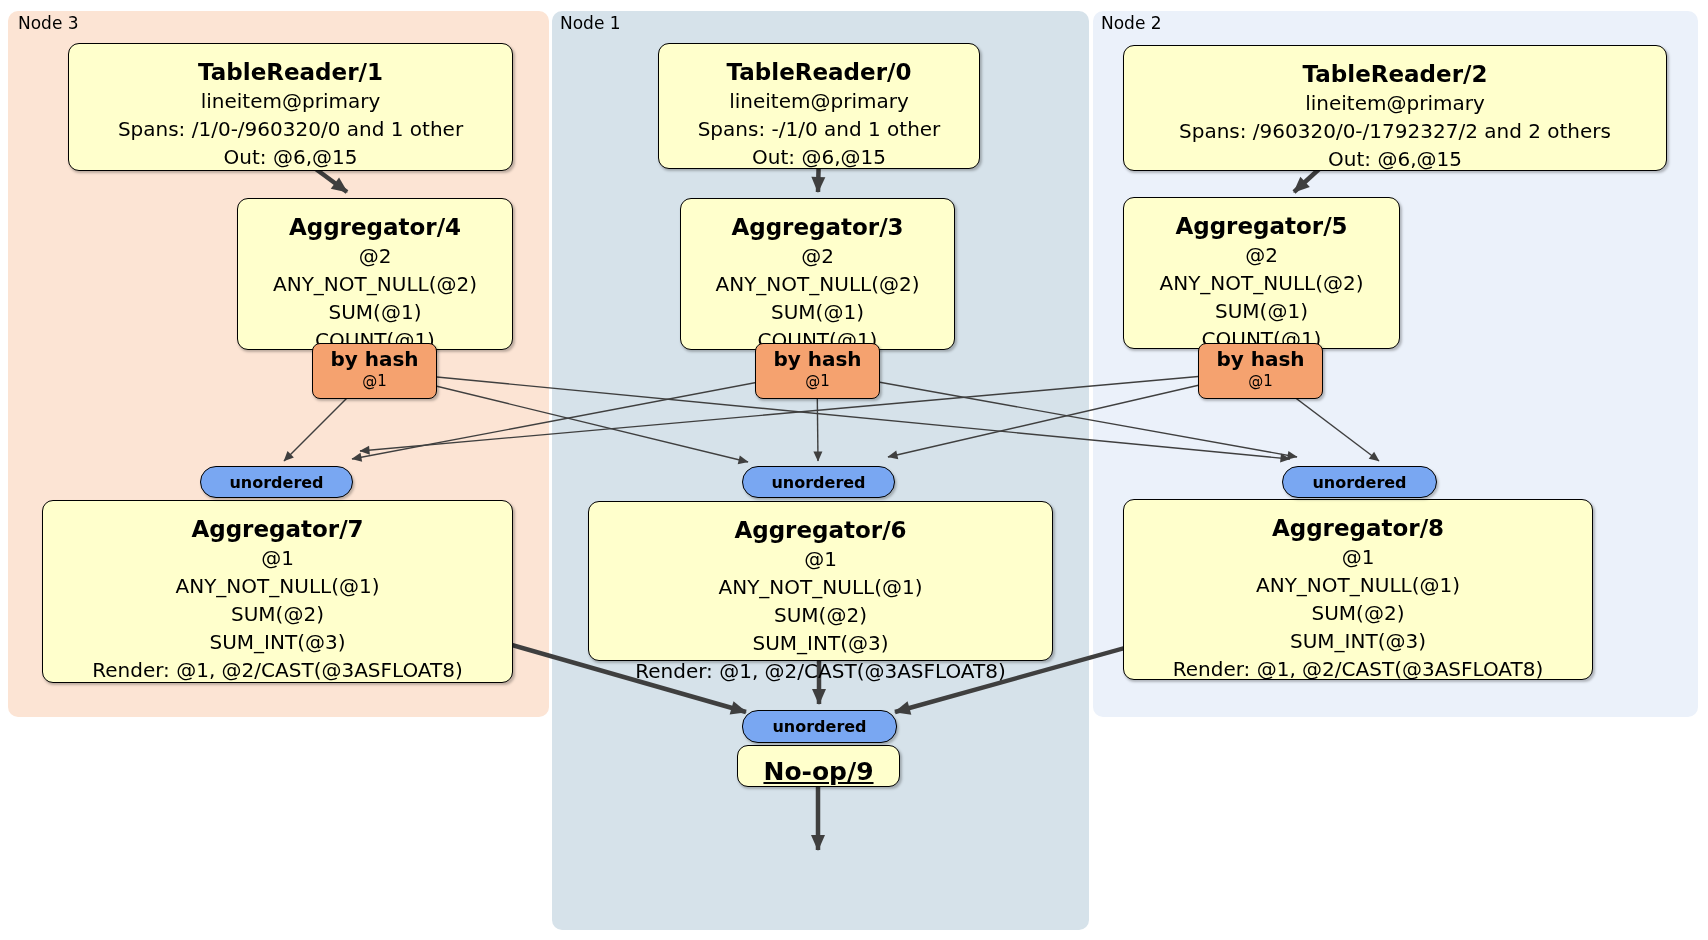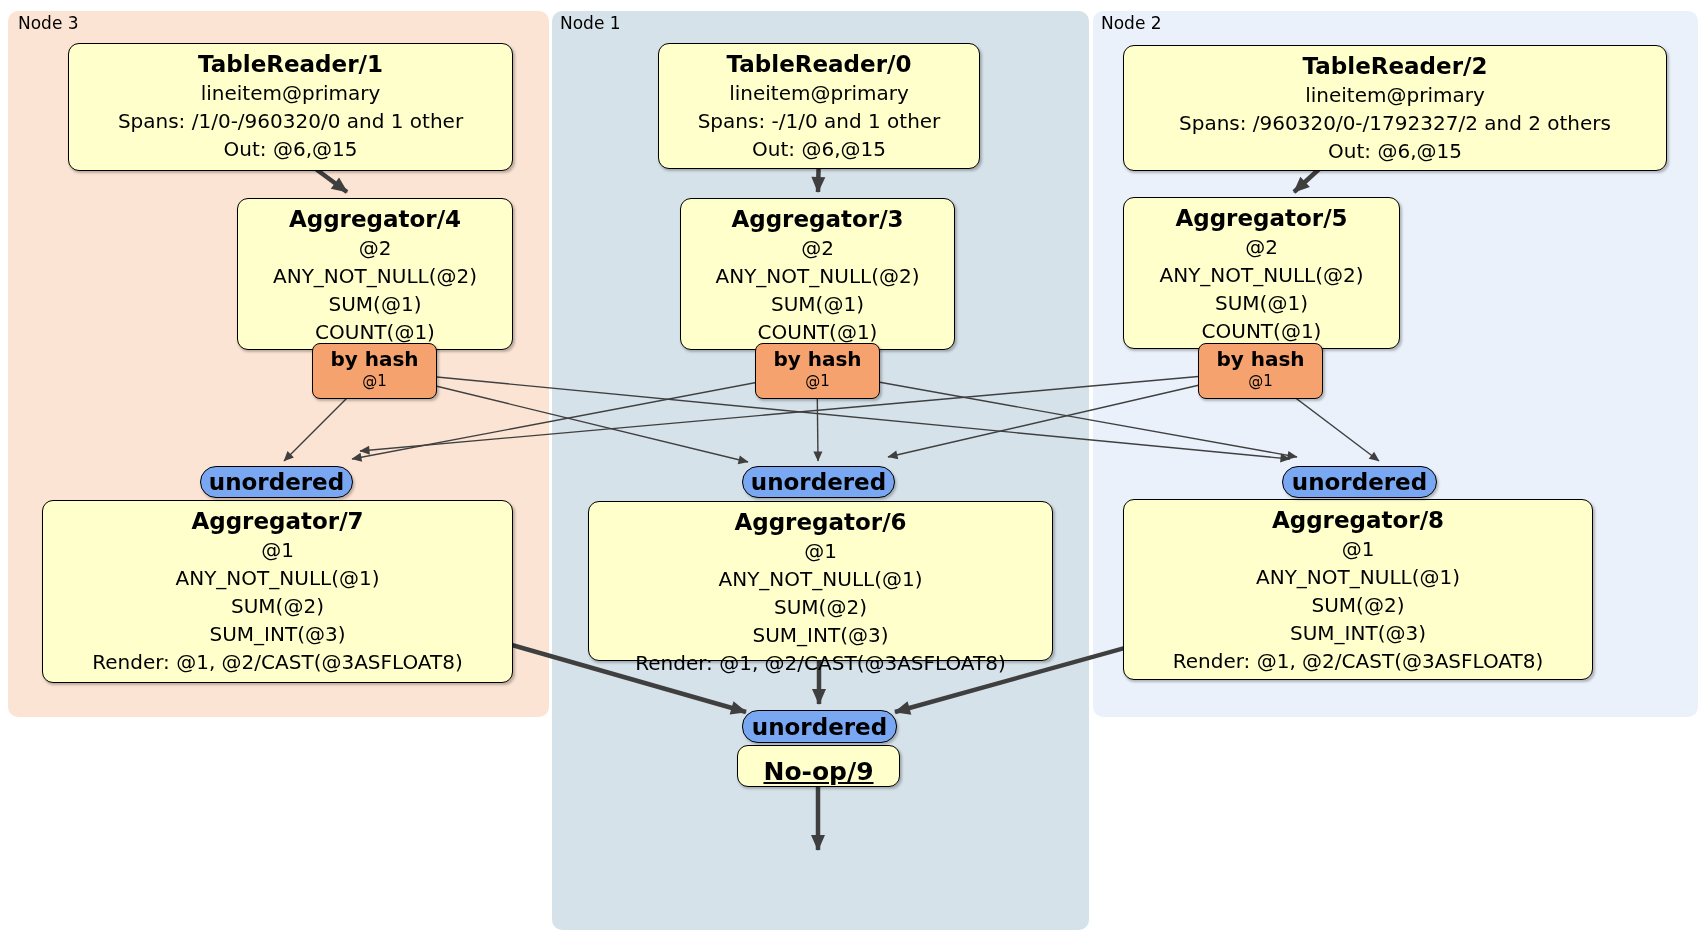--- a/index.html
+++ b/index.html
@@ -11,34 +11,34 @@
   body{width:1708px;height:940px;background:#ffffff;position:relative;overflow:hidden;
        font-family:"DejaVu Sans","Liberation Sans",sans-serif;color:#000;}
   .canvas{position:absolute;left:0;top:0;width:1708px;height:940px;}
   .region{position:absolute;border-radius:10px;z-index:0;}
   .region-label{position:absolute;font-size:17px;z-index:2;text-align:right;}
   #edges{position:absolute;left:0;top:0;z-index:1;}
   .edge-thin{stroke:var(--edge);stroke-width:1.4;fill:none;}
   .edge-thick{stroke:var(--edge);stroke-width:4.5;fill:none;}
   .mfill{fill:var(--edge);}
   .box{position:absolute;background:var(--box-fill);border:1.6px solid var(--border);
-       border-radius:11px;z-index:2;text-align:center;padding-top:5px;
+       border-radius:11px;z-index:2;text-align:center;padding-top:13px;
        box-shadow:1.5px 2px 2.5px rgba(0,0,0,0.25);}
   .box-title{font-weight:bold;font-size:23px;line-height:30px;white-space:nowrap;}
   .box-line{font-size:20px;line-height:28px;white-space:nowrap;}
   .box.single{padding-top:11px;display:flex;justify-content:center;text-decoration:underline;}
   .box.single .box-title{font-size:25px;}
   .router{position:absolute;background:var(--router-fill);border:1.8px solid var(--border);
           border-radius:8px;z-index:3;text-align:center;padding-top:3px;
           box-shadow:1.5px 2px 2.5px rgba(0,0,0,0.25);}
   .router-title{font-weight:bold;font-size:20px;line-height:25px;}
   .router-sub{font-size:15px;line-height:19px;}
   .sync{position:absolute;background:var(--sync-fill);border:1.8px solid var(--border);
         border-radius:16px;z-index:3;text-align:center;display:flex;align-items:center;
-        justify-content:center;font-weight:bold;font-size:23px;
+        justify-content:center;font-weight:bold;font-size:16px;
         box-shadow:1.5px 2px 2.5px rgba(0,0,0,0.25);}
 </style>
 </head>
 <body>
 
 <div class="canvas">
 
   <div class="region" style="left:8px;top:11px;width:541px;height:706px;background:var(--node3-bg);"></div>
   <div class="region" style="left:552px;top:11px;width:537px;height:919px;background:var(--node1-bg);"></div>
   <div class="region" style="left:1093px;top:11px;width:605px;height:706px;background:var(--node2-bg);"></div>

